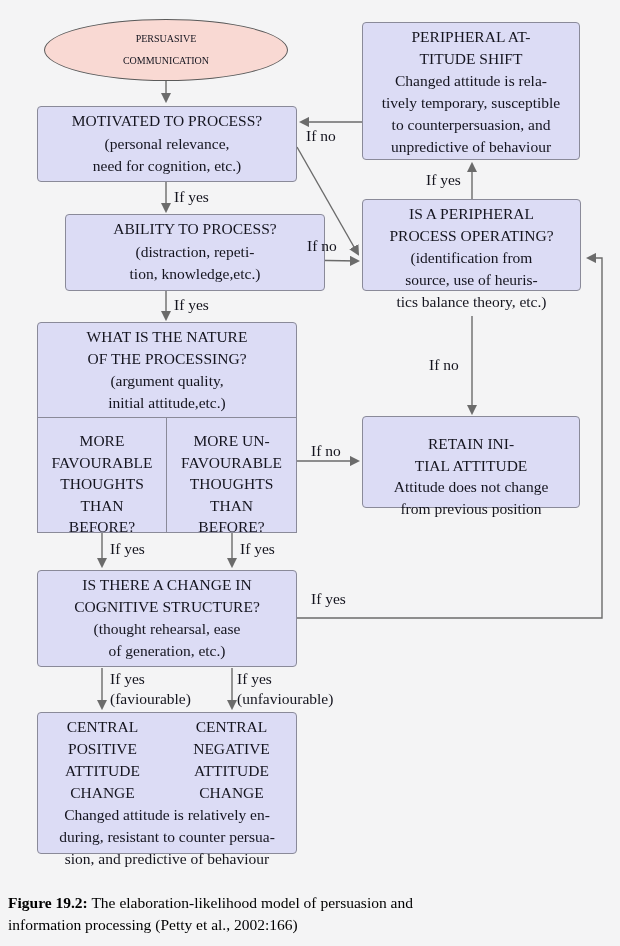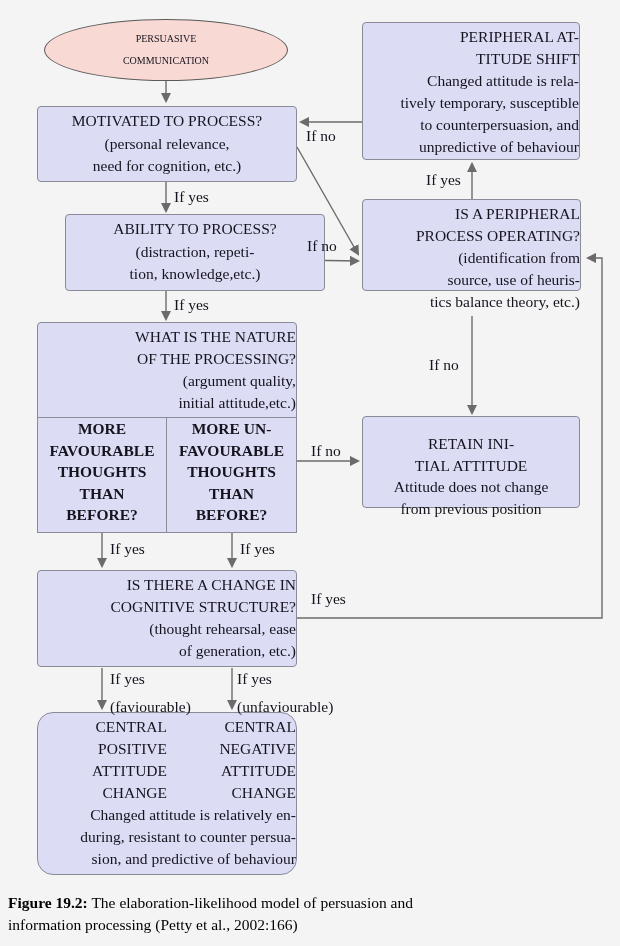--- a/index.html
+++ b/index.html
@@ -23,31 +23,31 @@
   }
   .node .ln{white-space:nowrap;}
   .ellipse{
     position:absolute;box-sizing:border-box;
     background:var(--start-fill);border:1px solid var(--start-border);border-radius:50%;
     text-align:center;color:var(--text);font-size:10px;line-height:22px;
   }
   .elabel{
     position:absolute;color:var(--text);font-size:15.5px;line-height:20px;white-space:nowrap;
   }
-  .elabel .l2{line-height:20px;margin-top:8px;}
+  .elabel .l2{line-height:20px;}
   .cols{display:flex;width:100%;}
   .col{width:50%;}
   .caption{
     position:absolute;left:8px;top:892px;width:560px;
     color:#000;font-size:15.5px;line-height:22px;
   }
   .caption b{font-weight:700;}
   .lh21{line-height:21.5px;}
-  .lh22{line-height:22px;text-align:right;}
-  .pt2{padding-top:16px;}.pt3{padding-top:3px;}.pt4{padding-top:0;font-weight:bold;}
+  .lh22{line-height:22px;}
+  .pt2{padding-top:16px;}.pt3{padding-top:3px;}.pt4{padding-top:12px;}
 </style>
 </head>
 <body>
 
 <div id="canvas">
 
   <svg id="arrows" viewBox="0 0 620 946" xmlns="http://www.w3.org/2000/svg">
     <defs>
       <marker id="ah" viewBox="0 0 10 10" refX="8" refY="5" markerWidth="7.5" markerHeight="7.5" orient="auto-start-reverse">
         <path d="M0,0 L10,5 L0,10 z" fill="#6b6b6b"></path>
@@ -111,21 +111,21 @@
     <div class="ln">BEFORE?</div>
   </div>
 
   <div class="node lh22 pt3" style="left:37px;top:570px;width:260px;height:97px;">
     <div class="ln">IS THERE A CHANGE IN</div>
     <div class="ln">COGNITIVE STRUCTURE?</div>
     <div class="ln">(thought rehearsal, ease</div>
     <div class="ln">of generation, etc.)</div>
   </div>
 
-  <div class="node lh22 pt3" style="left:37px;top:712px;width:260px;height:163px;border-radius:16px;">
+  <div class="node lh22 pt3" style="left:37px;top:712px;width:260px;height:142px;">
     <div class="cols">
       <div class="col">
         <div class="ln">CENTRAL</div>
         <div class="ln">POSITIVE</div>
         <div class="ln">ATTITUDE</div>
         <div class="ln">CHANGE</div>
       </div>
       <div class="col">
         <div class="ln">CENTRAL</div>
         <div class="ln">NEGATIVE</div>

